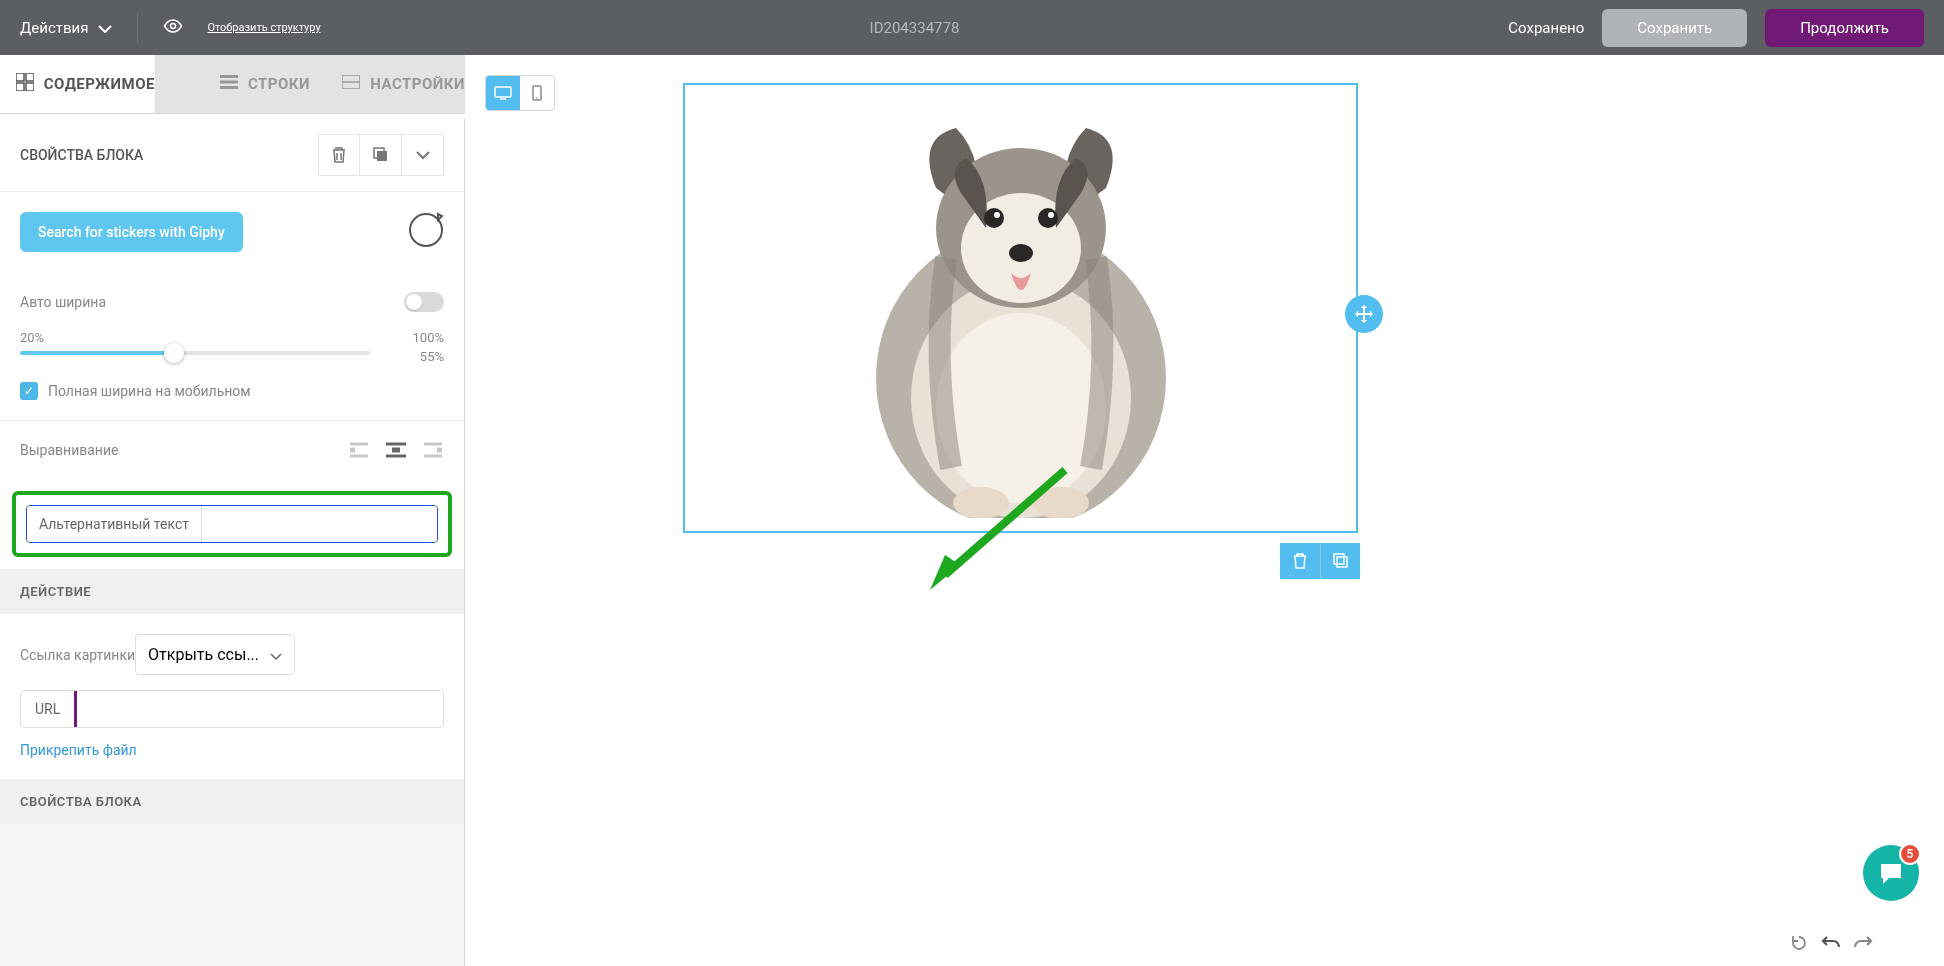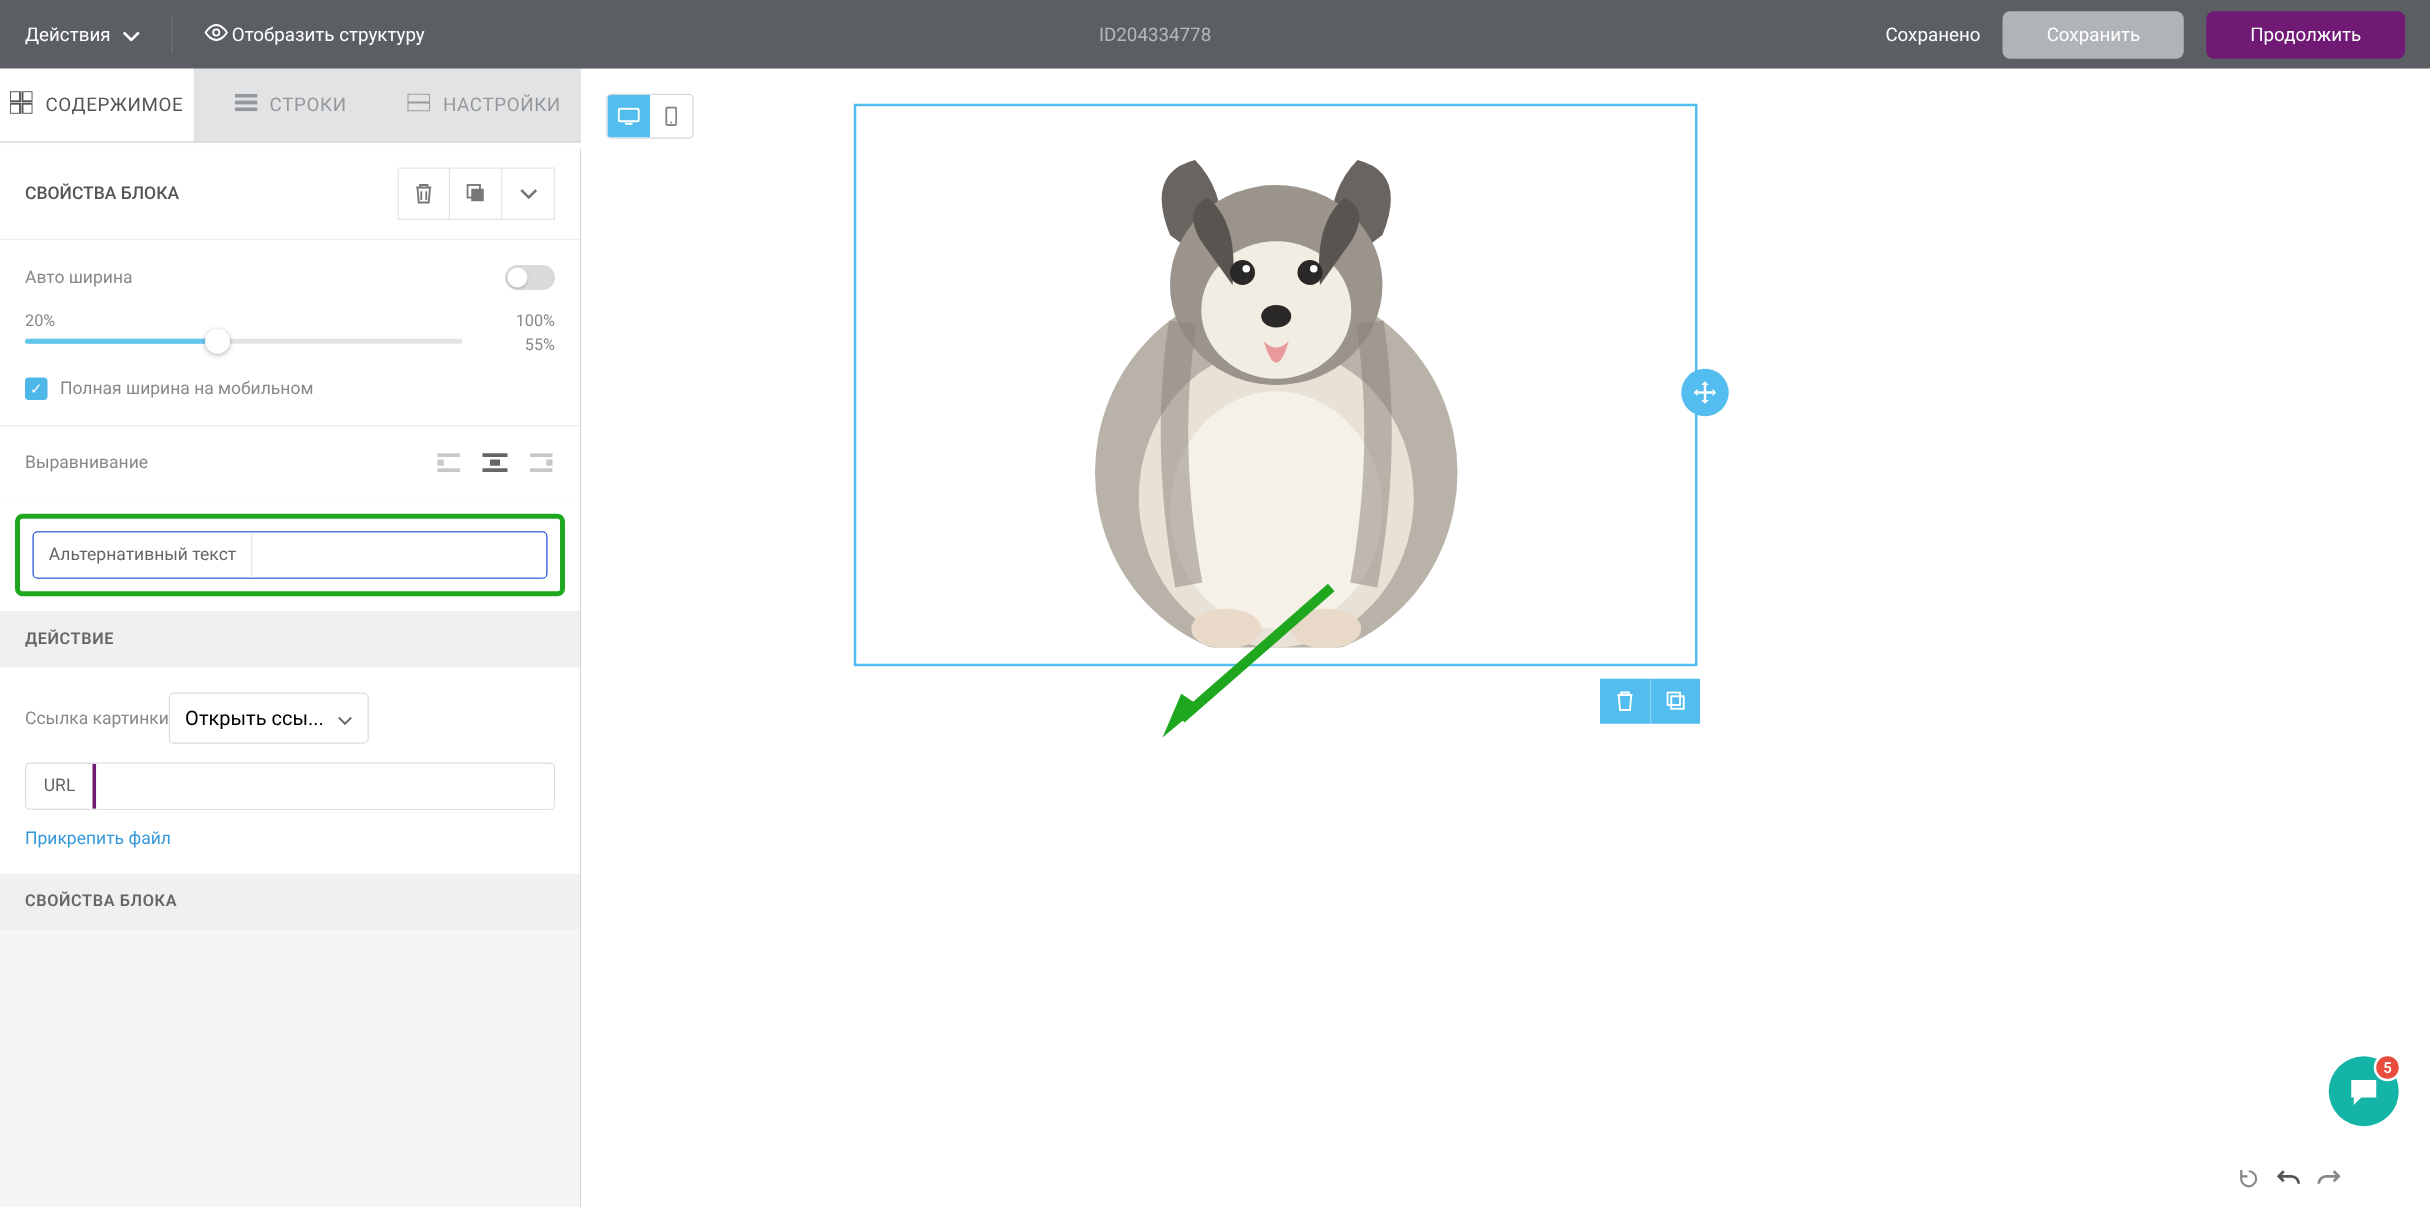--- a/index.html
+++ b/index.html
@@ -3,30 +3,30 @@
 <meta charset="utf-8">
 <style>
 * { margin: 0; padding: 0; box-sizing: border-box; font-family: -apple-system, BlinkMacSystemFont, "Segoe UI", Roboto, sans-serif; }
 body { width: 1944px; height: 966px; background: #fff; position: relative; overflow: hidden; }
 
 
 .topbar { height: 55px; background: #5b5f63; display: flex; align-items: center; padding: 0 20px; color: #fff; }
 .topbar-left { display: flex; align-items: center; gap: 20px; }
 .actions-dd { display: flex; align-items: flex-end; gap: 10px; font-size: 15px; cursor: pointer; }
 .divider-v { width: 1px; height: 30px; background: #6d7276; margin: 0 5px; }
-.show-struct { display: flex; align-items: center; gap: 2px; font-size: 15px; cursor: pointer; }
+.show-struct { display: flex; align-items: center; gap: 24px; font-size: 11px; cursor: pointer; text-decoration: underline; }
 .topbar-center { flex: 1; text-align: center; color: #b5b8bb; font-size: 15px; }
 .topbar-right { display: flex; align-items: center; gap: 18px; }
 .saved-text { font-size: 15px; }
 .btn-save { background: #b0b3b7; color: #fff; border: none; padding: 10px 35px; border-radius: 6px; font-size: 15px; cursor: pointer; }
 .btn-continue { background: #701a75; color: #fff; border: none; padding: 10px 35px; border-radius: 6px; font-size: 15px; cursor: pointer; }
 
 
 .panel-tabs { display: flex; background: #e2e3e4; border-bottom: 1px solid #d5d6d7; }
-.panel-tab { flex: 1; display: flex; align-items: center; justify-content: center; gap: 10px; padding: 18px 0; color: #96999c; font-size: 15px; font-weight: 400; letter-spacing: 0.5px; cursor: pointer; }
+.panel-tab { flex: 1; display: flex; align-items: center; justify-content: flex-end; gap: 10px; padding: 18px 0; color: #96999c; font-size: 15px; font-weight: 700; letter-spacing: 0.5px; cursor: pointer; }
 .panel-tab.active { background: #fff; color: #555; }
 
 
 .left-panel { position: absolute; left: 0; top: 119px; bottom: 0; width: 465px; background: #f5f5f5; border-right: 1px solid #d5d6d7; overflow-y: auto; }
 .block-header { background: #fff; display: flex; align-items: center; justify-content: space-between; padding: 15px 20px; border-bottom: 1px solid #eee; }
 .block-header-title { font-size: 14px; color: #555; font-weight: 500; }
 .block-header-actions { display: flex; gap: 0; }
 .icon-btn { width: 42px; height: 42px; display: flex; align-items: center; justify-content: center; border: 1px solid #e5e5e5; cursor: pointer; color: #777; background: #fff; }
 .icon-btn + .icon-btn { border-left: none; }
 
@@ -176,20 +176,29 @@
           </svg>
       </div>
       <div class="icon-btn">
         <svg width="16" height="10" viewBox="0 0 16 10">
             <path d="M2 2l6 6 6-6" stroke="#777" stroke-width="2" fill="none"></path>
           </svg>
       </div>
     </div>
   </div>
 
+  <div class="section sticker-row">
+    <button class="giphy-btn">Search for stickers with Giphy</button>
+    <span>
+      <svg width="36" height="36" viewBox="0 0 36 36">
+          <circle cx="18" cy="18" r="16" fill="none" stroke="#555" stroke-width="2"></circle>
+          <path d="M30 8 L34 4 L30 2 Z" fill="none" stroke="#555" stroke-width="2"></path>
+        </svg>
+    </span>
+  </div>
 
   <div class="width-section">
     <div class="auto-width-row">
       <span class="label-gray">Авто ширина</span>
       <div class="toggle"></div>
     </div>
     <div class="slider-labels">
       <span>20%</span>
       <span>100%</span>
     </div>

